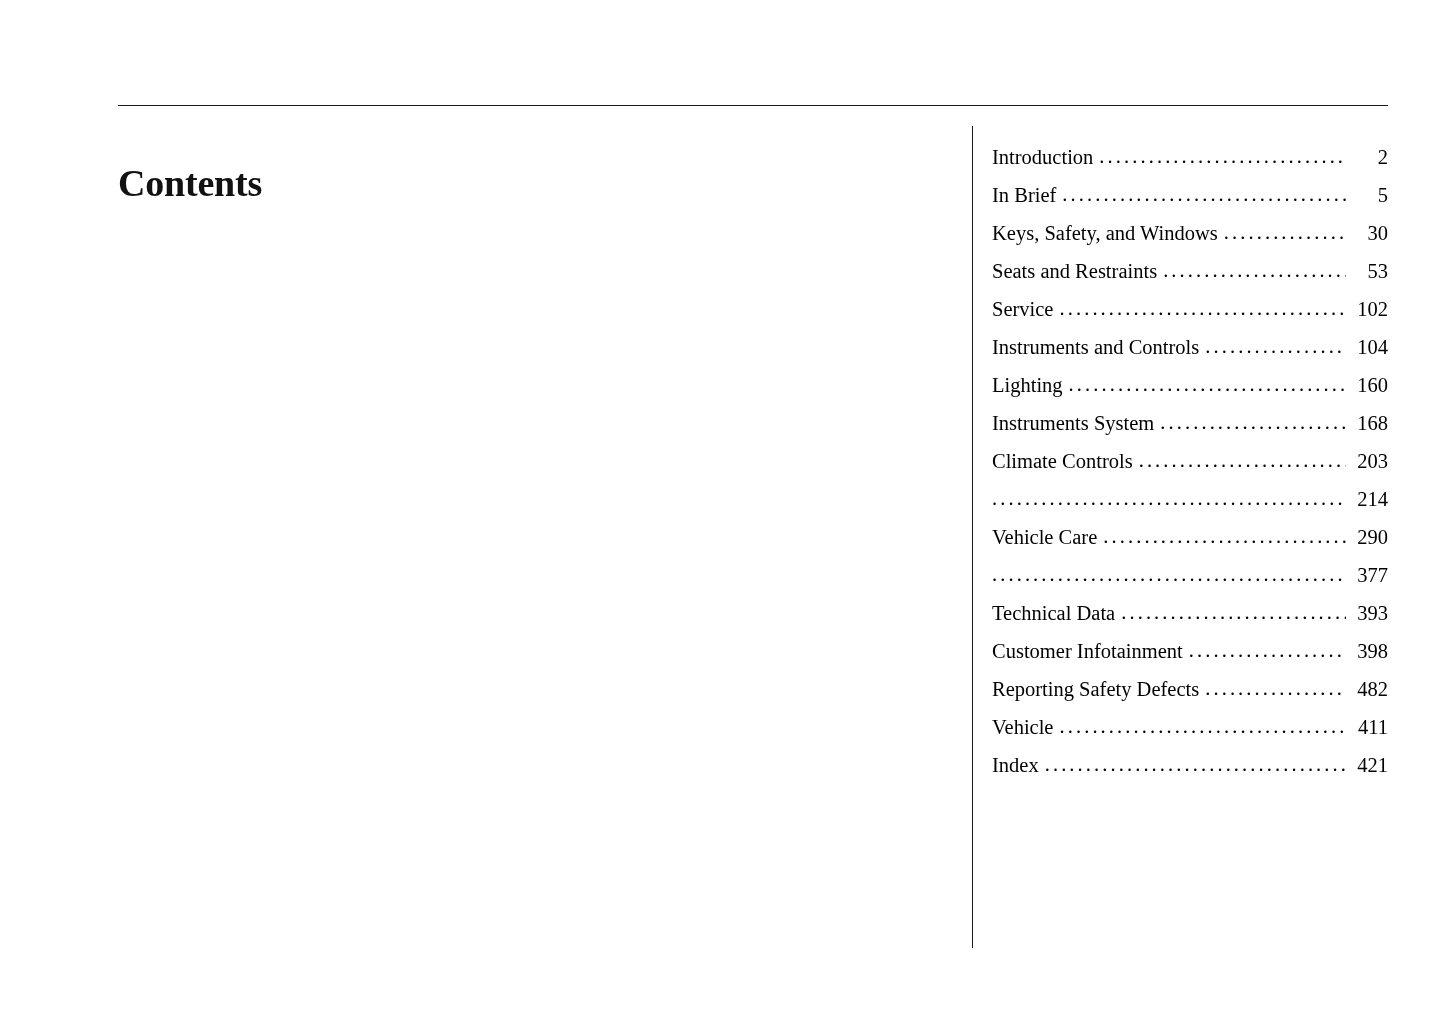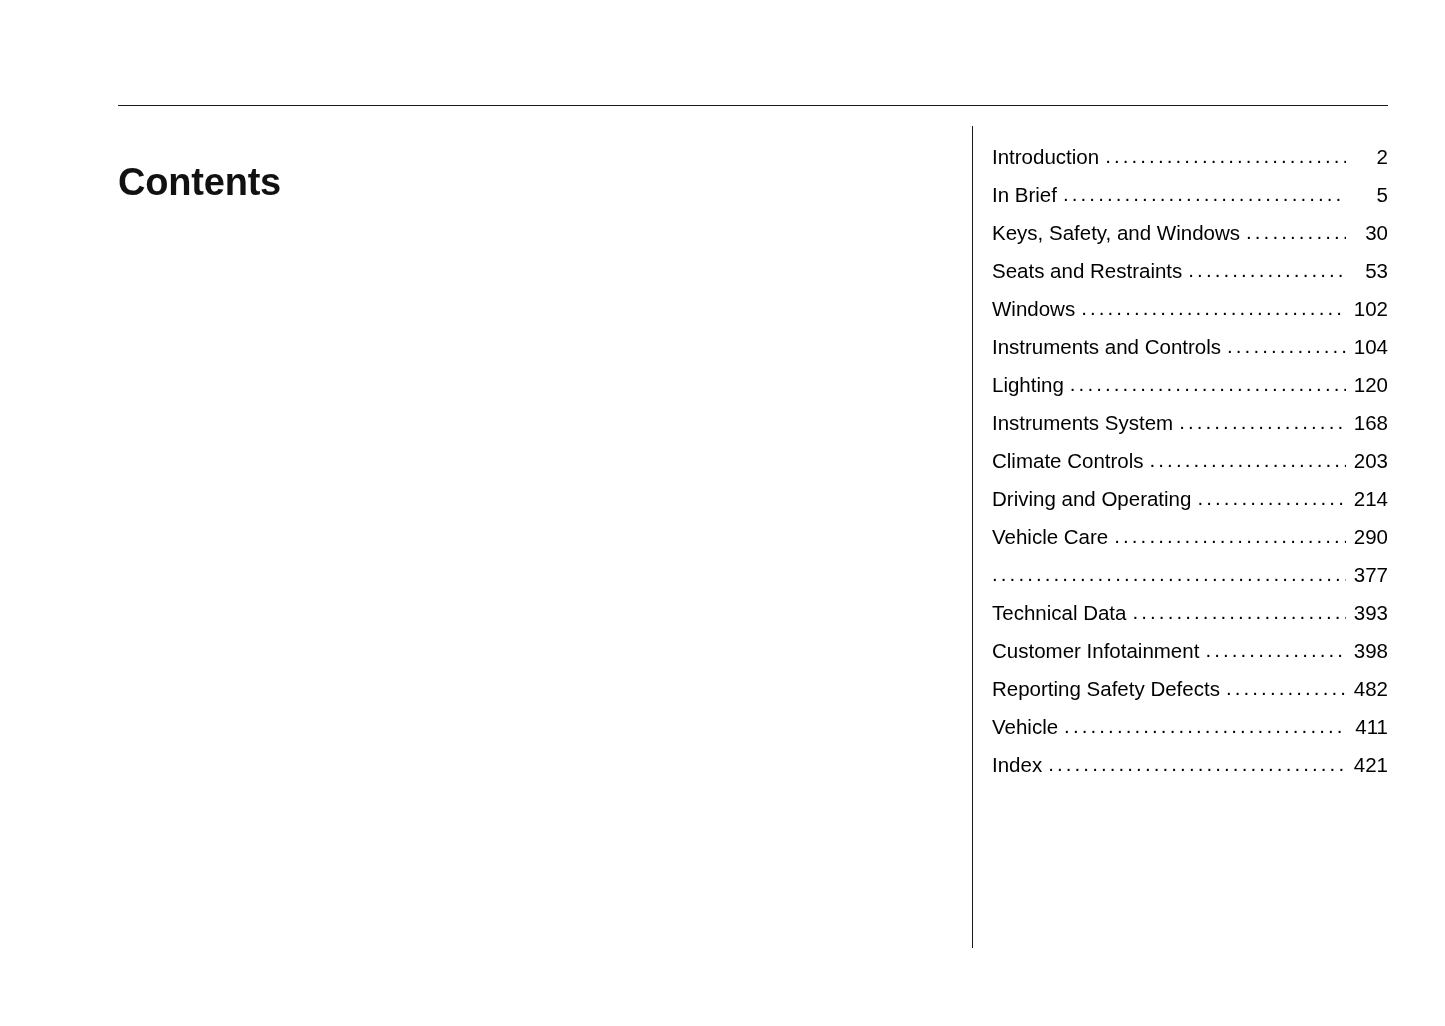--- a/index.html
+++ b/index.html
@@ -5,21 +5,21 @@
   html, body {
     margin: 0;
     padding: 0;
     background: #ffffff;
   }
   .page {
     position: relative;
     width: 1445px;
     height: 1026px;
     background: #ffffff;
-    font-family: Liberation Sans, sans-serif;
+    font-family: Liberation Serif, serif;
     color: #000000;
     overflow: hidden;
   }
   .top-rule {
     position: absolute;
     left: 118px;
     top: 105px;
     width: 1270px;
     height: 0;
     border-top: 1.5px solid #1a1a1a;
@@ -104,46 +104,45 @@
         <span class="toc-label">Keys, Safety, and Windows</span>
         <span class="toc-dots" aria-hidden="true">...........................................................</span>
         <span class="toc-page">30</span>
       </div>
       <div class="toc-row">
         <span class="toc-label">Seats and Restraints</span>
         <span class="toc-dots" aria-hidden="true">...........................................................</span>
         <span class="toc-page">53</span>
       </div>
       <div class="toc-row">
-        <span class="toc-label">Windows</span>
+        <span class="toc-label">Service</span>
         <span class="toc-dots" aria-hidden="true">...........................................................</span>
         <span class="toc-page">102</span>
       </div>
       <div class="toc-row">
         <span class="toc-label">Instruments and Controls</span>
         <span class="toc-dots" aria-hidden="true">...........................................................</span>
         <span class="toc-page">104</span>
       </div>
       <div class="toc-row">
         <span class="toc-label">Lighting</span>
         <span class="toc-dots" aria-hidden="true">...........................................................</span>
-        <span class="toc-page">120</span>
+        <span class="toc-page">160</span>
       </div>
       <div class="toc-row">
         <span class="toc-label">Instruments System</span>
         <span class="toc-dots" aria-hidden="true">...........................................................</span>
         <span class="toc-page">168</span>
       </div>
       <div class="toc-row">
         <span class="toc-label">Climate Controls</span>
         <span class="toc-dots" aria-hidden="true">...........................................................</span>
         <span class="toc-page">203</span>
       </div>
       <div class="toc-row">
-        <span class="toc-label">Driving and Operating</span>
         <span class="toc-dots" aria-hidden="true">...........................................................</span>
         <span class="toc-page">214</span>
       </div>
       <div class="toc-row">
         <span class="toc-label">Vehicle Care</span>
         <span class="toc-dots" aria-hidden="true">...........................................................</span>
         <span class="toc-page">290</span>
       </div>
       <div class="toc-row">
         <span class="toc-dots" aria-hidden="true">...........................................................</span>

